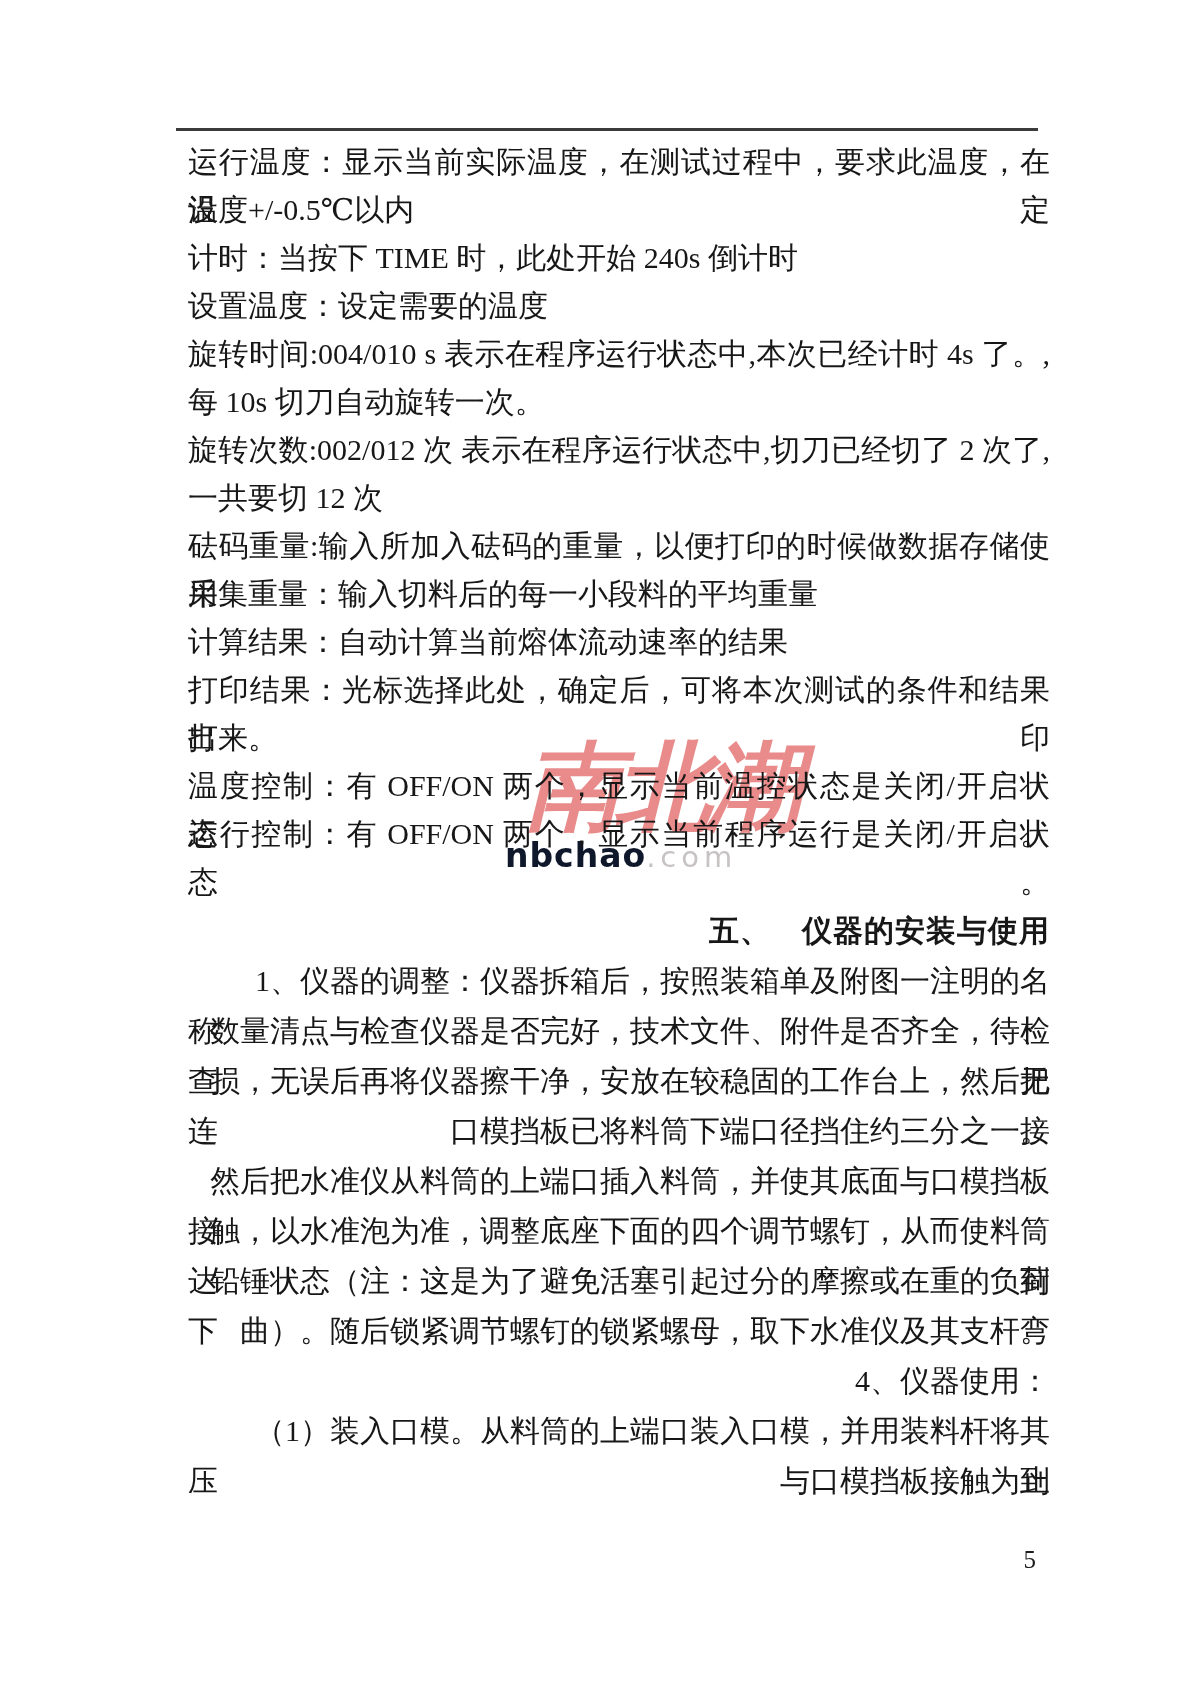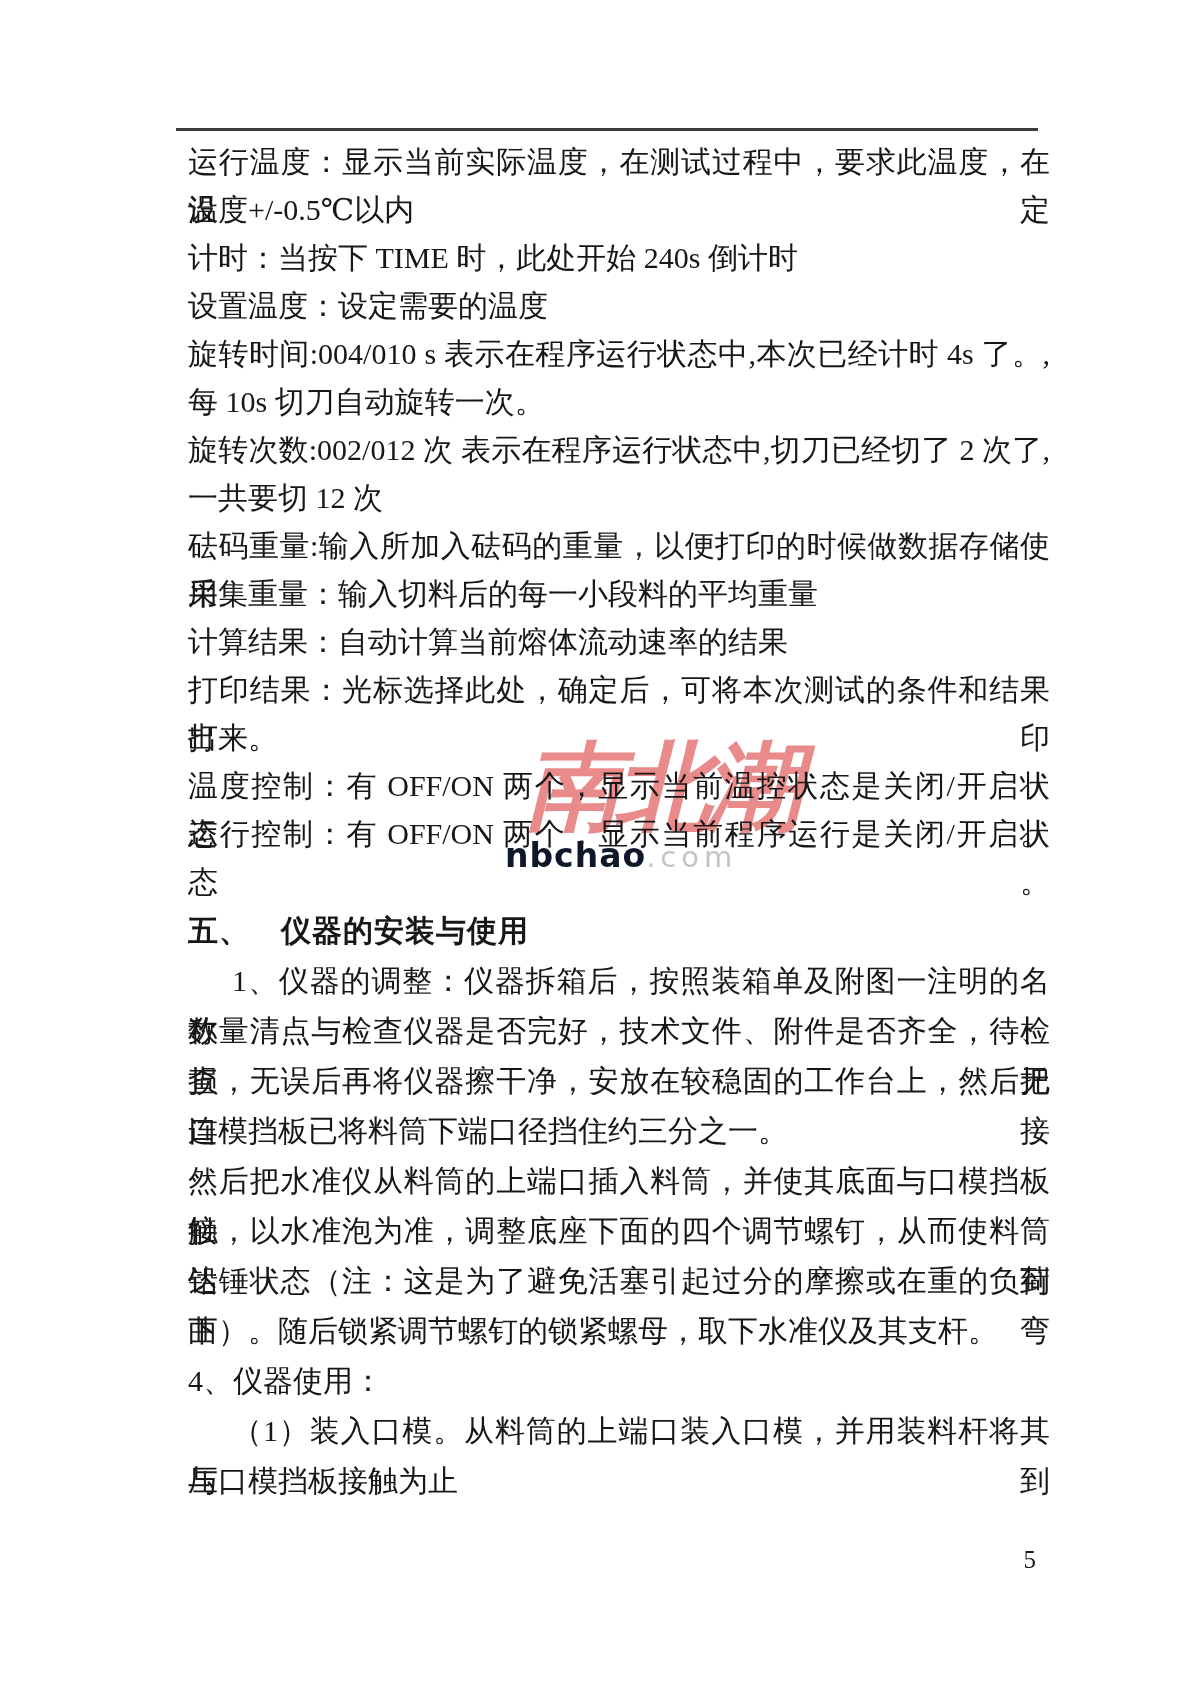--- a/index.html
+++ b/index.html
@@ -14,21 +14,21 @@
   .header-rule{
     position:absolute;left:176px;top:128px;
     width:862px;height:3px;background:#3b3b3b;
   }
   .content{
     position:absolute;left:188px;top:138px;width:862px;
     font-size:30px;
     z-index:2;
   }
   .line{height:48px;line-height:48px;white-space:nowrap;overflow:visible;}
-  .sec2 .line{height:50px;line-height:50px;}
+  .sec2 .line{height:50px;line-height:50px;text-align:right;}
   .jf{
     white-space:normal;
     text-align:justify;
     text-align-last:justify;
     text-justify:inter-ideograph;
   }
   .ind{text-indent:44px;}
   .heading{font-weight:bold;letter-spacing:1px;}
   .spacer{height:48px;}
   .page-number{

